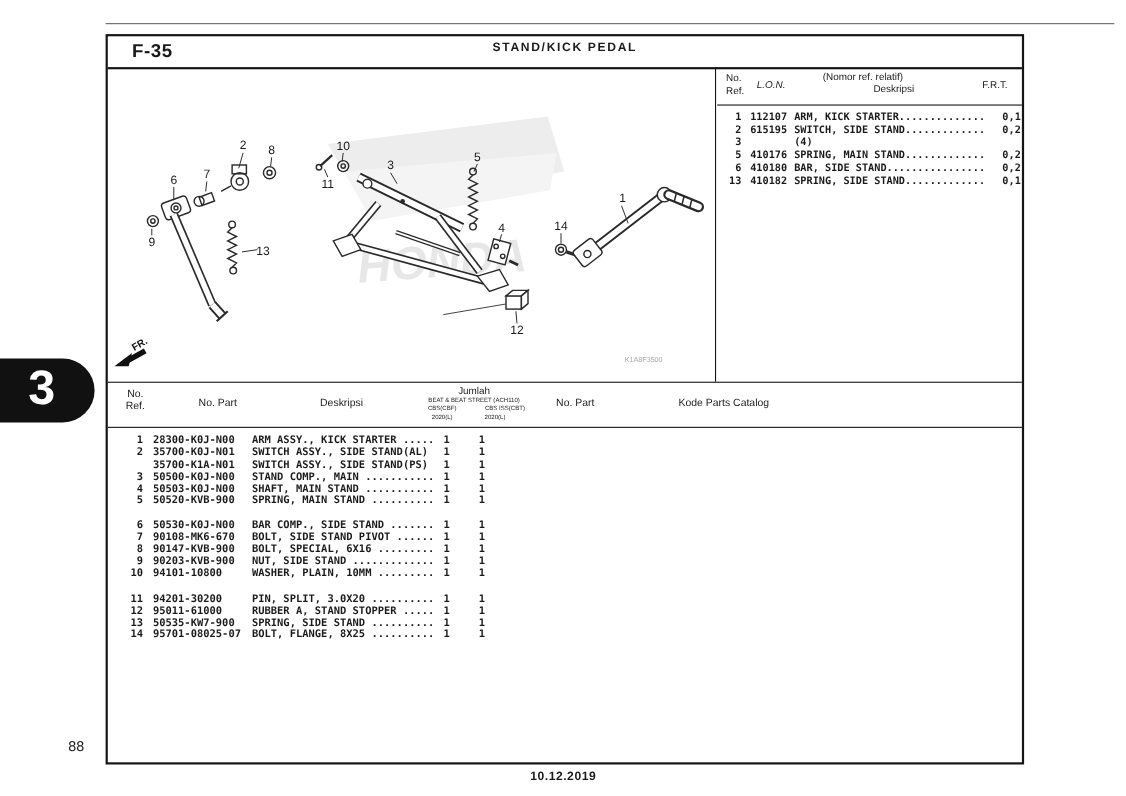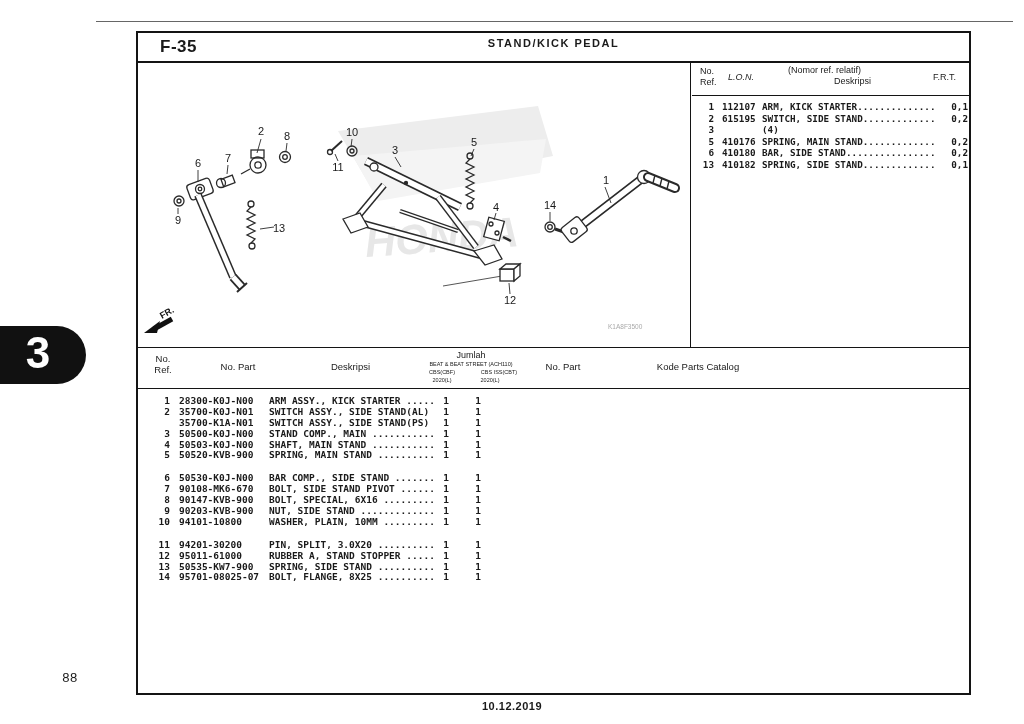--- a/index.html
+++ b/index.html
@@ -2,21 +2,21 @@
 <html><head>
 <meta charset="utf-8">
 <style>
   html,body{margin:0;padding:0;}
   body{
     width:1024px;height:724px;position:relative;overflow:hidden;
     background:#ffffff;color:#1a1a1a;
     font-family:"Liberation Sans",sans-serif;
   }
   .topline{position:absolute;left:96px;top:21px;width:917px;height:0;border-top:1px solid #666;}
-  .frame{position:absolute;left:96px;top:31px;width:831px;height:660px;border:2.5px solid #141414;background:#fff;margin-left:40px;}
+  .frame{position:absolute;left:96px;top:31px;width:831px;height:660px;border:2.5px solid #141414;background:#fff;}
   
   .hdr{position:absolute;left:0;top:0;width:100%;height:28px;border-bottom:2px solid #141414;}
   .hdr .code{position:absolute;left:22px;top:4px;font-size:17px;font-weight:bold;letter-spacing:.5px;}
   .hdr .title{position:absolute;left:0;top:4px;width:100%;text-align:center;font-size:11px;font-weight:bold;letter-spacing:1.5px;}
   
   .diagram{position:absolute;left:0;top:28px;width:552px;height:286px;}
   .vdiv{position:absolute;left:552px;top:28px;height:286px;width:0;border-left:1.5px solid #141414;}
   
   .rpanel{position:absolute;left:554px;top:28px;width:277px;height:286px;font-size:9px;}
   .rp-hdr{position:absolute;left:0;top:0;width:100%;height:34px;border-bottom:1.5px solid #141414;}
@@ -56,21 +56,21 @@
   .p-ref{left:12px;width:20px;text-align:right;}
   .p-part{left:41px;}
   .p-desc{left:131px;}
   .p-q1{left:297px;width:22px;text-align:center;}
   .p-q2{left:329px;width:22px;text-align:center;}
   
   .tab{position:absolute;left:0;top:326px;width:86px;height:58px;background:#111;
     border-radius:0 29px 29px 0;}
   .tab span{position:absolute;left:0;top:2px;width:76px;text-align:center;
     color:#fff;font-weight:bold;font-size:44px;}
-  .pagenum{position:absolute;left:62px;top:671px;font-size:13px;font-family:Liberation Mono, monospace;}
+  .pagenum{position:absolute;left:62px;top:671px;font-size:13px;}
   .footer{position:absolute;left:0;top:700px;width:1024px;text-align:center;
     font-size:11px;font-weight:bold;letter-spacing:.5px;}
   svg text.callout{font-family:"Liberation Sans",sans-serif;font-size:11px;fill:#1a1a1a;}
   svg text.wm{font-family:"Liberation Sans",sans-serif;font-weight:bold;font-style:italic;fill:#e7e7e7;}
   svg text.dcode{font-family:"Liberation Sans",sans-serif;font-size:6.5px;fill:#a9a9a9;}
   svg text.fr{font-family:"Liberation Sans",sans-serif;font-size:9px;font-weight:bold;fill:#111;}
 </style>
 </head>
 <body>
 

